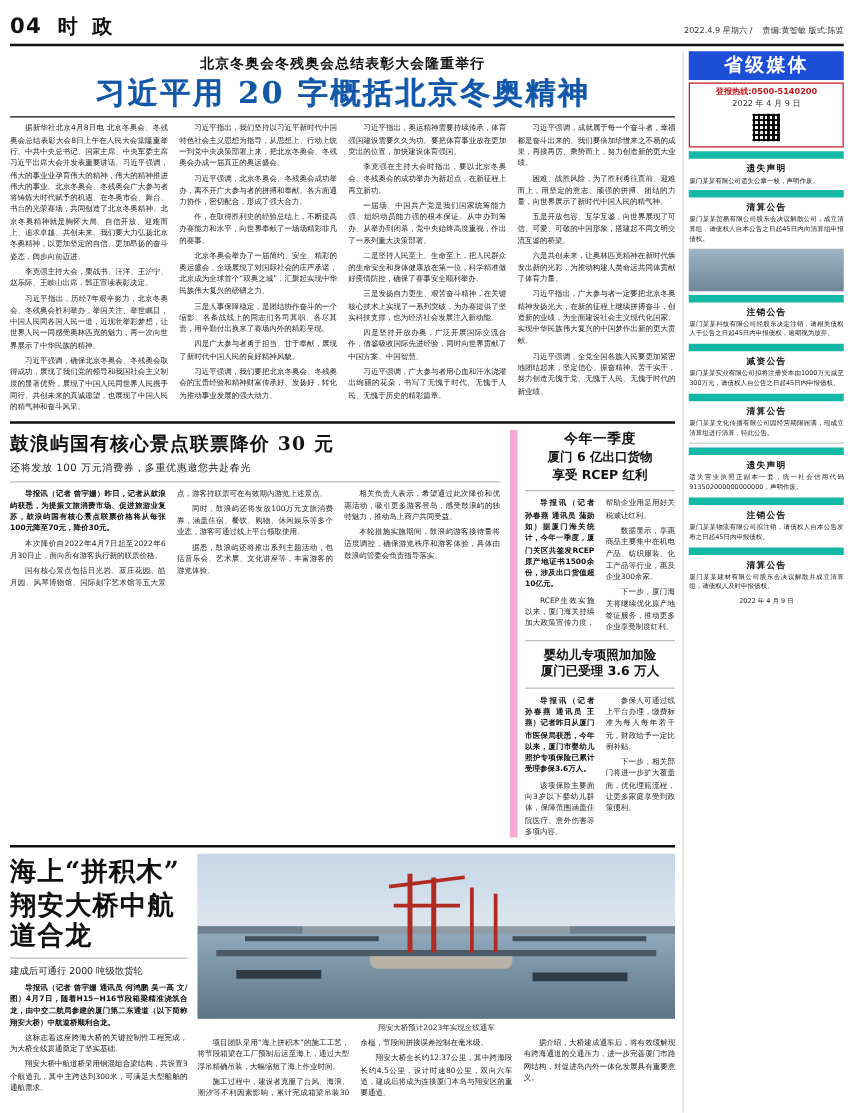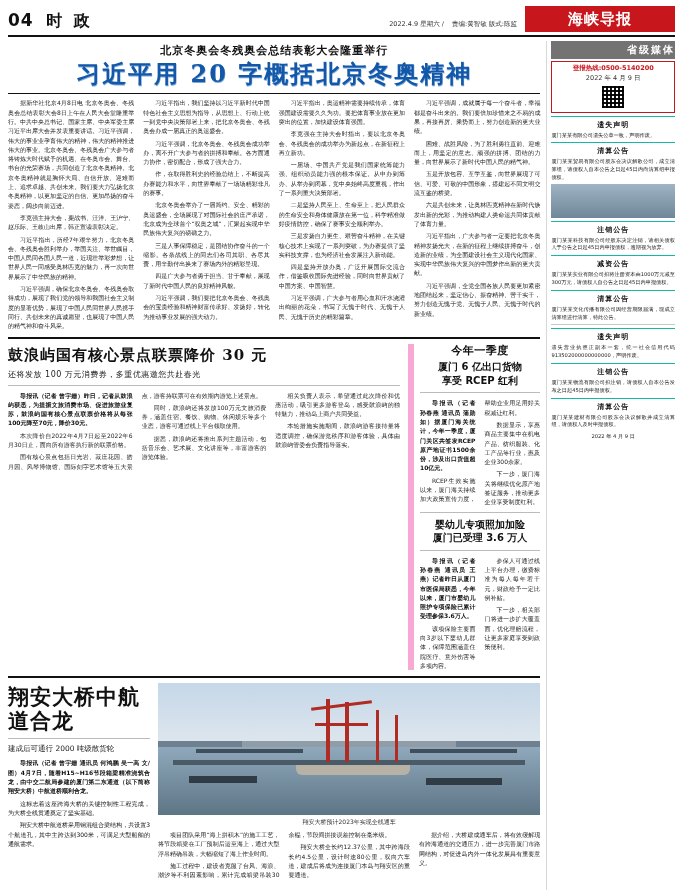--- a/index.html
+++ b/index.html
@@ -58,25 +58,25 @@
   .ph-sea{position:absolute;left:0;top:48%;right:0;bottom:0;background:linear-gradient(#8fa8bb,#5d7policy);}
   .ph-sea{background:linear-gradient(#8fa8bb,#5d7585);}
   .ph-land{position:absolute;left:0;top:44%;width:100%;height:9%;background:#7d8b93;opacity:.8;}
   .crane{position:absolute;background:#b02b22;}
   .deck{position:absolute;background:#4a5a66;}
   .barge{position:absolute;background:#2f3b45;}
   .hull{position:absolute;background:#b8b2a6;}
   .cap3{font-size:6px;color:#333;margin-top:3px;text-align:center;}
 
   
-  .rbanner{background:#737373;color:#fff;text-align:right;font-size:10px;font-weight:bold;letter-spacing:2px;padding:2px 0;}
+  .rbanner{background:#1d4ed8;color:#fff;text-align:center;font-size:15px;font-weight:bold;letter-spacing:2px;padding:2px 0;}
   .rbox{border:1px solid #c8161d;margin-top:2px;padding:2px 3px;}
   .rbox .ttl{font-size:6.5px;text-align:center;color:#c8161d;font-weight:bold;line-height:1.5;}
   .rsmall{font-size:5.2px;line-height:1.5;color:#222;text-align:justify;}
-  .rnotice{border-top:1px solid #14b8a6;margin-top:3px;padding-top:3px;}
+  .rnotice{border-top:6px solid #14b8a6;margin-top:3px;padding-top:3px;}
   .rnotice .nt{font-size:7px;font-weight:bold;text-align:center;letter-spacing:1px;margin-bottom:2px;}
   .qr{width:22px;height:22px;background:
       repeating-linear-gradient(90deg,#111 0 2px,#fff 2px 4px),
       repeating-linear-gradient(0deg,#111 0 2px,transparent 2px 4px);
       background-blend-mode:multiply;margin:2px auto;}
   .rphoto{width:100%;height:34px;background:linear-gradient(#9fb4c4,#6e8798);margin:2px 0;}
   .rline{border-top:1px solid #c9c9c9;margin:3px 0;}
 
   
   .mid-ttl{font-size:11px;font-weight:bold;text-align:center;line-height:1.35;letter-spacing:.5px;}
@@ -88,23 +88,20 @@
 <div class="page">
 
   <div class="masthead">
     <div class="folio">
       <span class="num">04</span>
       <span class="sect">时 政</span>
     </div>
     <div class="mast-meta">
       <span>2022.4.9 星期六 /</span>
       <span>责编:黄智敏 版式:陈监</span>
-    </div>
-    <div class="logo-box">
-      <span class="logo-text">海峡导报</span>
     </div>
   </div>
 
   <div class="body-wrap">
 
     <div class="left-col">
 
       <div>
         <div class="kicker">北京冬奥会冬残奥会总结表彰大会隆重举行</div>
         <div class="headline">习近平用 20 字概括北京冬奥精神</div>
@@ -176,20 +173,21 @@
             <p>参保人可通过线上平台办理，缴费标准为每人每年若干元，财政给予一定比例补贴。</p>
             <p>下一步，相关部门将进一步扩大覆盖面，优化理赔流程，让更多家庭享受到政策便利。</p>
           </div>
         </div>
       </div>
 
       <div class="sep"></div>
 
       <div style="display:flex;">
         <div style="width:150px;padding-right:8px;box-sizing:border-box;">
+          <div class="h3">海上“拼积木”</div>
           <div class="h3">翔安大桥中航道合龙</div>
           <div class="sep-thin"></div>
           <div class="sub3">建成后可通行 2000 吨级散货轮</div>
           <div style="font-size:6px;line-height:1.55;text-align:justify;">
             <p class="byline" style="margin:0 0 3px;text-indent:12px;">导报讯（记者 曾宇姗 通讯员 何鸿鹏 吴一高 文/图）4月7日，随着H15~H16节段箱梁精准浇筑合龙，由中交二航局参建的厦门第二东通道（以下简称翔安大桥）中航道桥顺利合龙。</p>
             <p style="margin:0 0 3px;text-indent:12px;">这标志着这座跨海大桥的关键控制性工程完成，为大桥全线贯通奠定了坚实基础。</p>
             <p style="margin:0 0 3px;text-indent:12px;">翔安大桥中航道桥采用钢混组合梁结构，共设置3个航道孔，其中主跨达到300米，可满足大型船舶的通航需求。</p>
           </div>
         </div>
         <div style="flex:1;">

